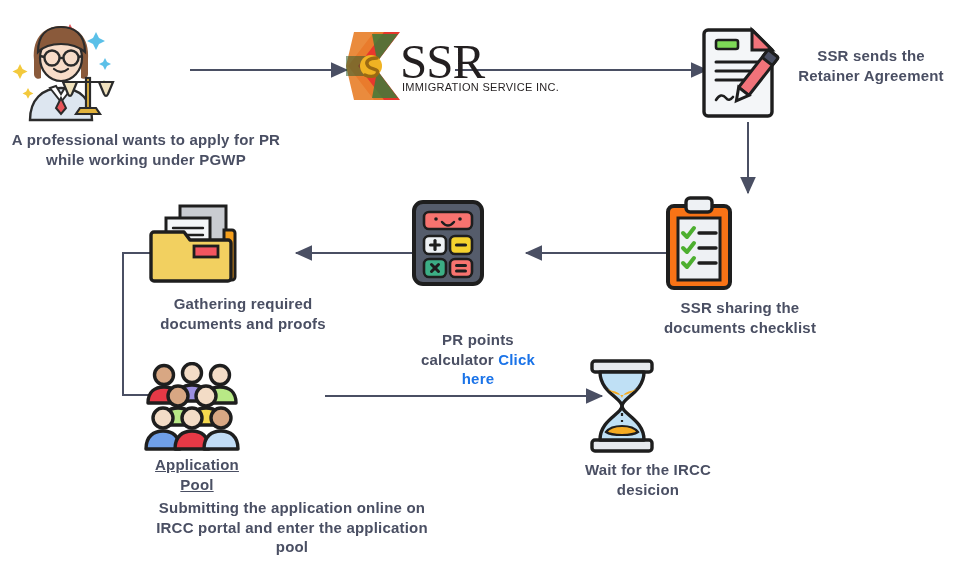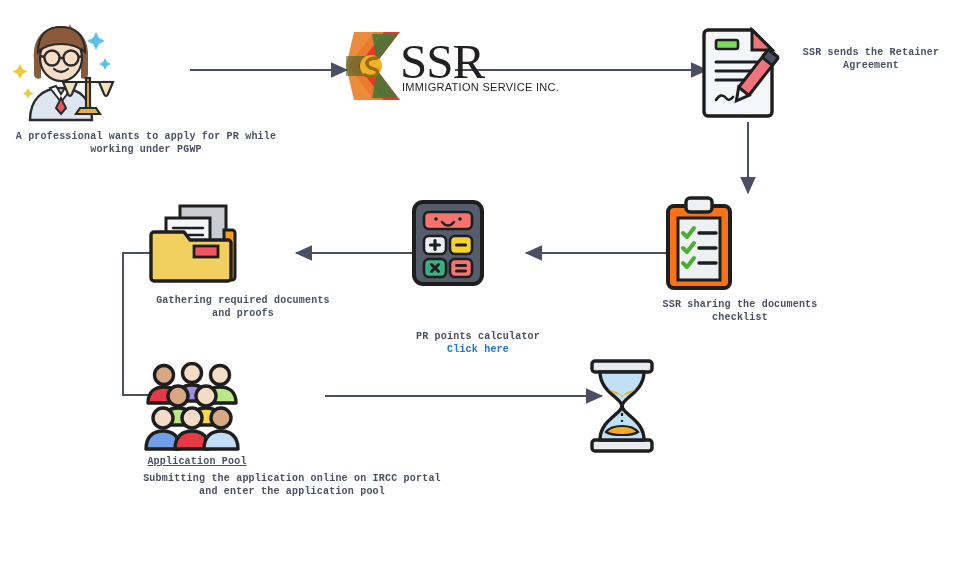--- a/index.html
+++ b/index.html
@@ -35,21 +35,21 @@
     display: block;
     line-height: 0;
   }
   .node-label {
     text-align: center;
     color: #4a4f63;
     font-weight: bold;
     letter-spacing: 0.2px;
     line-height: 1.30;
   }
-  .lbl-16 { font-size: 10px; font-family: Liberation Mono, monospace; }
+  .lbl-16 { font-size: 15px; }
   .link-blue {
     color: #1a73e8;
   }
   .link-dark {
     color: #4a4f63;
     text-decoration: underline;
   }
   .logo-wrap {
     position: absolute;
     display: flex;
@@ -298,15 +298,16 @@
       <svg width="76" height="96" viewBox="0 0 76 96">
         <rect x="8" y="3" width="60" height="11" rx="3" fill="#e7eaee" stroke="#1e1e1e" stroke-width="3.4"></rect>
         <rect x="8" y="82" width="60" height="11" rx="3" fill="#e7eaee" stroke="#1e1e1e" stroke-width="3.4"></rect>
         <path d="M16 14 C16 34 38 40 38 48 C38 40 60 34 60 14 Z" fill="#bfe0f5" stroke="#1e1e1e" stroke-width="3.4" stroke-linejoin="round"></path>
         <path d="M16 82 C16 62 38 56 38 48 C38 56 60 62 60 82 Z" fill="#bfe0f5" stroke="#1e1e1e" stroke-width="3.4" stroke-linejoin="round"></path>
         <path d="M21 28 C27 36 34 30 38 40 C42 30 49 36 55 28 C50 34 44 37 38 37 C32 37 26 34 21 28 Z" fill="#f5ab22"></path>
         <path d="M22 74 C28 66 48 66 54 74 C48 78 28 78 22 74 Z" fill="#f5ab22" stroke="#1e1e1e" stroke-width="2.2"></path>
         <line x1="38" y1="48" x2="38" y2="64" stroke="#1e1e1e" stroke-width="2.2" stroke-dasharray="3 4"></line>
       </svg>
     </span>
+    <div class="node-label lbl-16" style="margin-top:6px; width:128px;">Wait for the IRCC desicion</div>
   </div>
 
 </div>
 
 </body></html>

